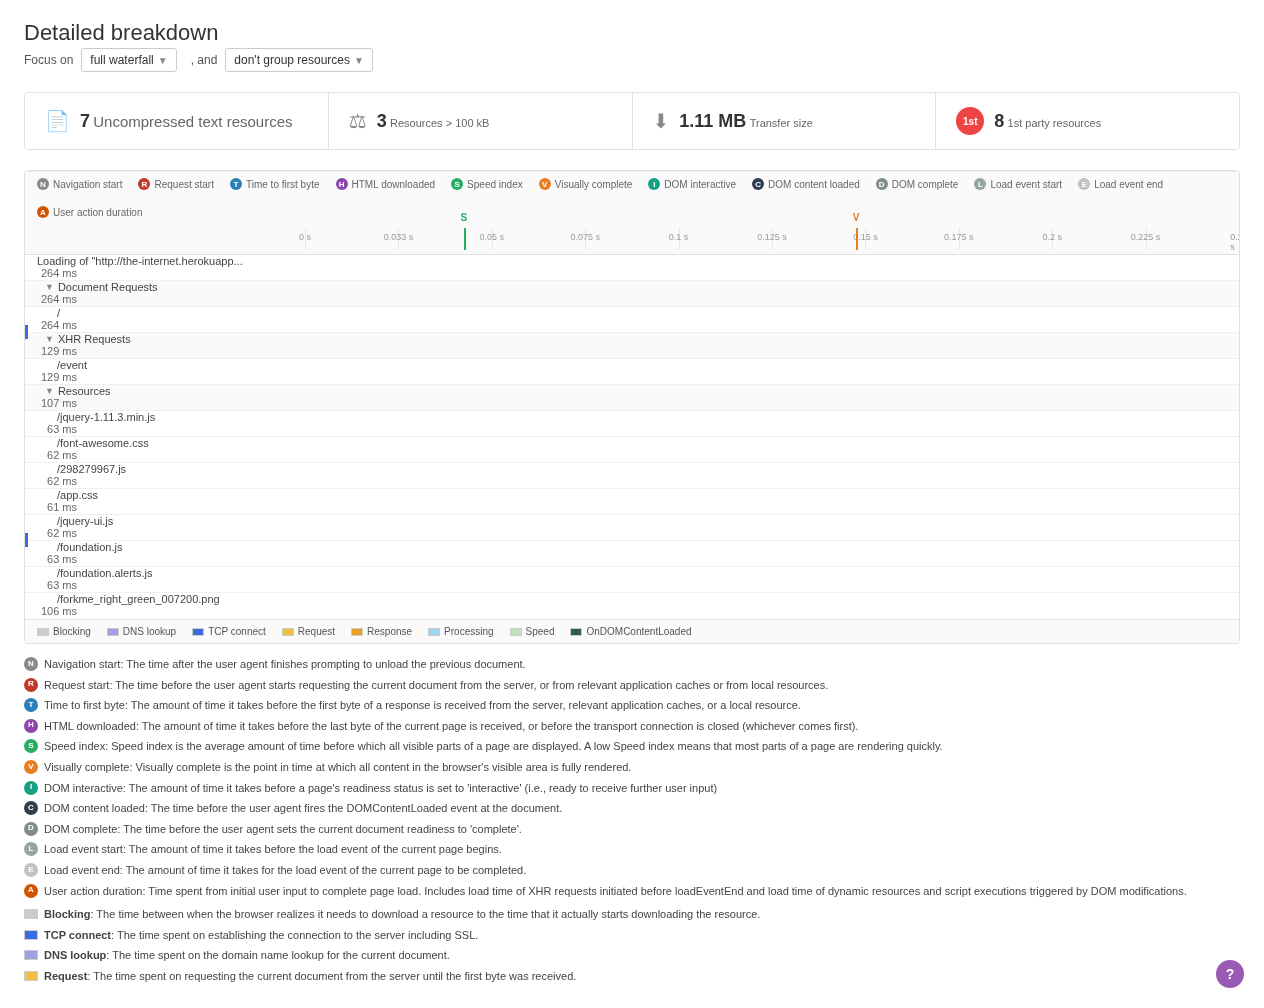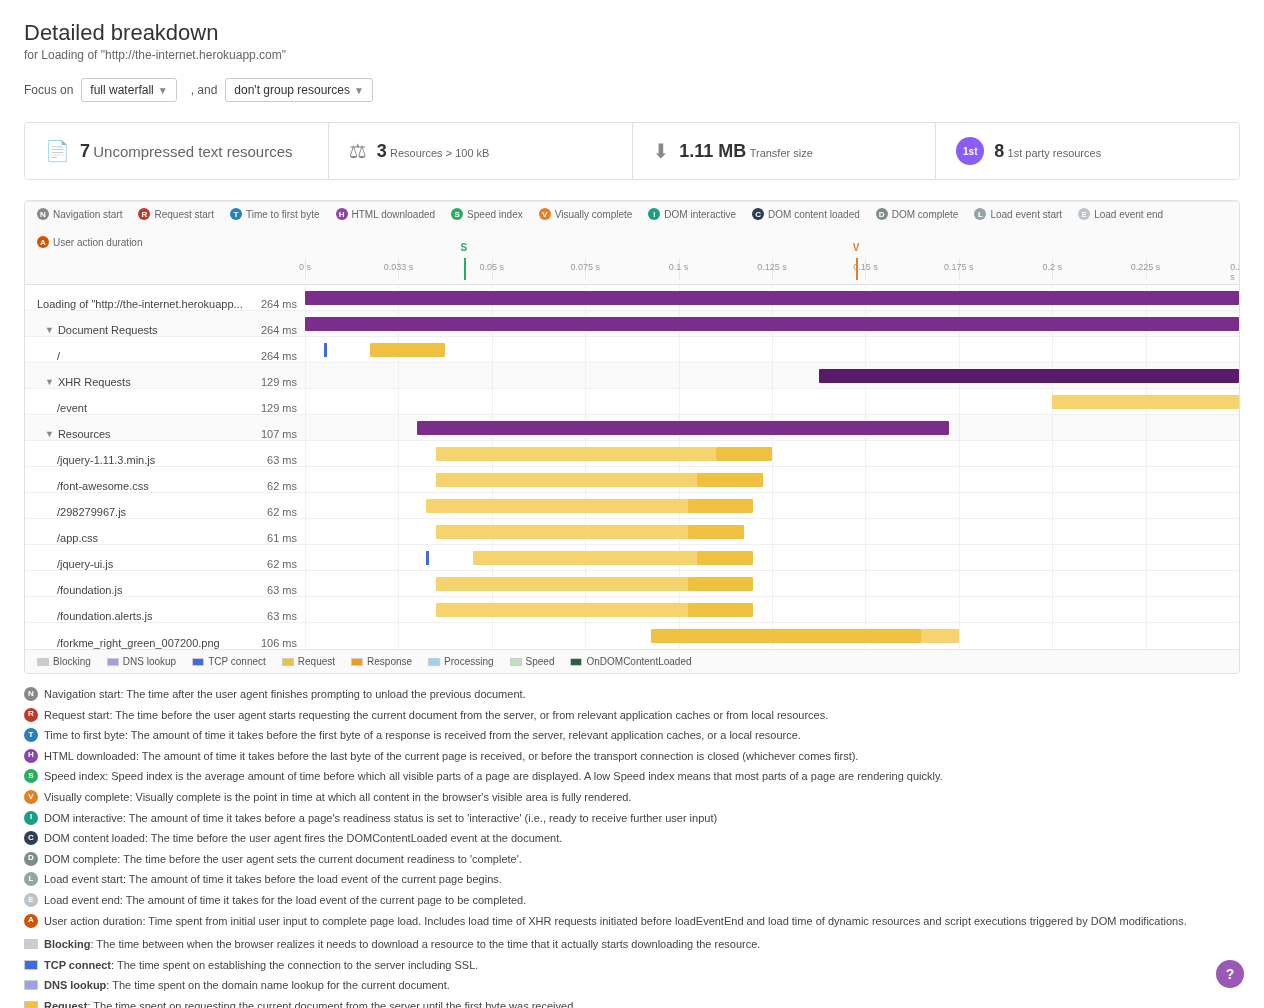--- a/index.html
+++ b/index.html
@@ -6,25 +6,25 @@
     body { font-family: -apple-system, BlinkMacSystemFont, 'Segoe UI', Arial, sans-serif; font-size: 12px; background: #f5f5f5; color: #333; }
     .page { background: #fff; min-height: 1008px; padding: 20px 24px; }
     .title { font-size: 22px; font-weight: 300; color: #333; margin-bottom: 2px; }
     .subtitle { font-size: 12px; color: #666; margin-bottom: 16px; }
     .controls { display: flex; align-items: center; gap: 8px; margin-bottom: 20px; }
     .dropdown { display: inline-flex; align-items: center; gap: 4px; border: 1px solid #ccc; border-radius: 3px; padding: 4px 8px; font-size: 12px; background: #fff; cursor: pointer; }
     .dropdown-arrow { font-size: 10px; color: #888; }
     .summary-cards { display: flex; gap: 0; margin-bottom: 20px; border: 1px solid #e0e0e0; border-radius: 4px; overflow: hidden; }
     .summary-card { display: flex; align-items: center; gap: 10px; padding: 14px 20px; flex: 1; border-right: 1px solid #e0e0e0; background: #fff; }
     .summary-card:last-child { border-right: none; }
-    .badge-circle { width: 28px; height: 28px; border-radius: 50%; background: #8b5cf6; display: flex; align-items: center; justify-content: center; color: #fff; font-size: 10px; font-weight: bold; flex-shrink: 0; }
+    .badge-circle { width: 28px; height: 28px; border-radius: 50%; background: #ef4444; display: flex; align-items: center; justify-content: center; color: #fff; font-size: 10px; font-weight: bold; flex-shrink: 0; }
     .waterfall-section { border: 1px solid #e0e0e0; border-radius: 4px; background: #fff; margin-bottom: 12px; overflow: hidden; }
     .time-mark { position: absolute; font-size: 9px; color: #999; transform: translateX(-50%); top: 4px; }
     .time-tick { position: absolute; top: 0; bottom: 0; border-left: 1px solid #e8e8e8; }
-    .wf-row { display: flex; align-items: flex-end; height: 26px; border-bottom: 1px solid #f0f0f0; }
+    .wf-row { display: flex; align-items: flex-start; height: 26px; border-bottom: 1px solid #f0f0f0; flex-direction: column; }
     .wf-row:last-child { border-bottom: none; }
     .wf-row.group-header { background: #fafafa; font-weight: 500; }
     .wf-row-label { width: 220px; flex-shrink: 0; padding: 0 8px 0 12px; font-size: 11px; color: #444; white-space: nowrap; overflow: hidden; text-overflow: ellipsis; display: flex; align-items: center; gap: 4px; }
     .wf-row-label.indent1 { padding-left: 20px; }
     .wf-row-label.indent2 { padding-left: 32px; }
     .wf-row-time { width: 60px; flex-shrink: 0; font-size: 11px; color: #666; text-align: right; padding-right: 8px; }
     .wf-row-bar { flex: 1; position: relative; height: 100%; }
     .legend-row { display: flex; align-items: center; gap: 16px; padding: 6px 12px; font-size: 10px; color: #555; background: #fafafa; border-top: 1px solid #e8e8e8; flex-wrap: wrap; }
     .legend-item { display: flex; align-items: center; gap: 4px; }
     .legend-box { width: 12px; height: 8px; flex-shrink: 0; }
@@ -36,21 +36,20 @@
     .desc-circle { width: 14px; height: 14px; border-radius: 50%; flex-shrink: 0; margin-top: 1px; display: flex; align-items: center; justify-content: center; font-size: 8px; font-weight: bold; color: #fff; }
     .collapse-arrow { font-size: 9px; color: #888; cursor: pointer; }
   </style>
 </head>
 <body>
 
 <div class="page">
 
   <div>
     <div class="title">Detailed breakdown</div>
-    <div class="subtitle">for Loading of "http://the-internet.herokuapp.com"</div>
   </div>
 
   <div class="controls">
     <span style="font-size:12px;color:#555;">Focus on</span>
     <div class="dropdown">
       <span>full waterfall</span>
       <span class="dropdown-arrow">▼</span>
     </div>
     <span style="font-size:12px;color:#555;margin-left:6px;">, and</span>
     <div class="dropdown">

